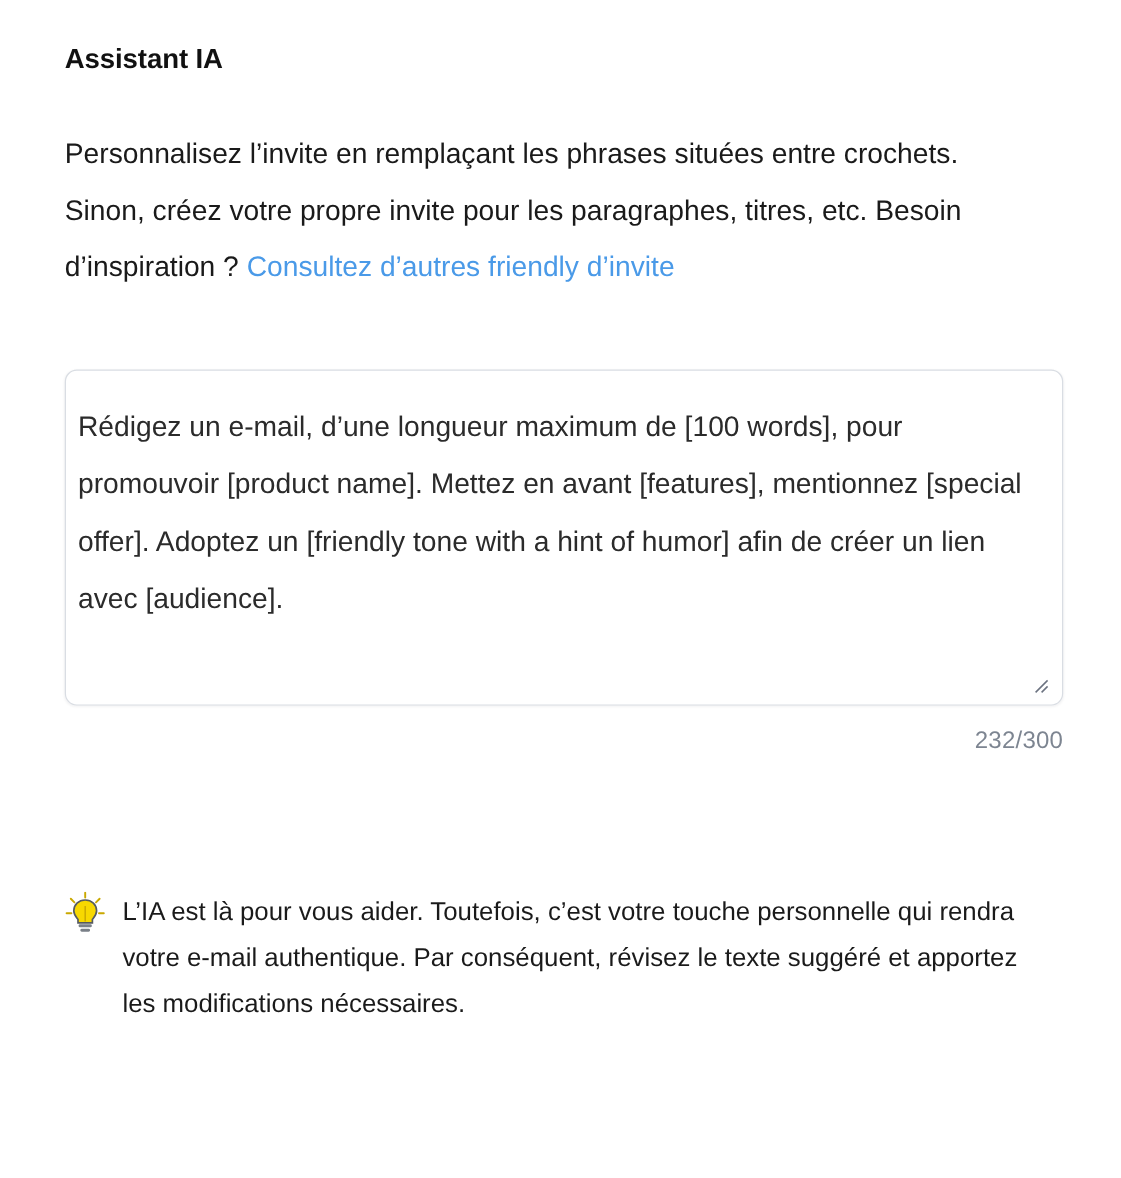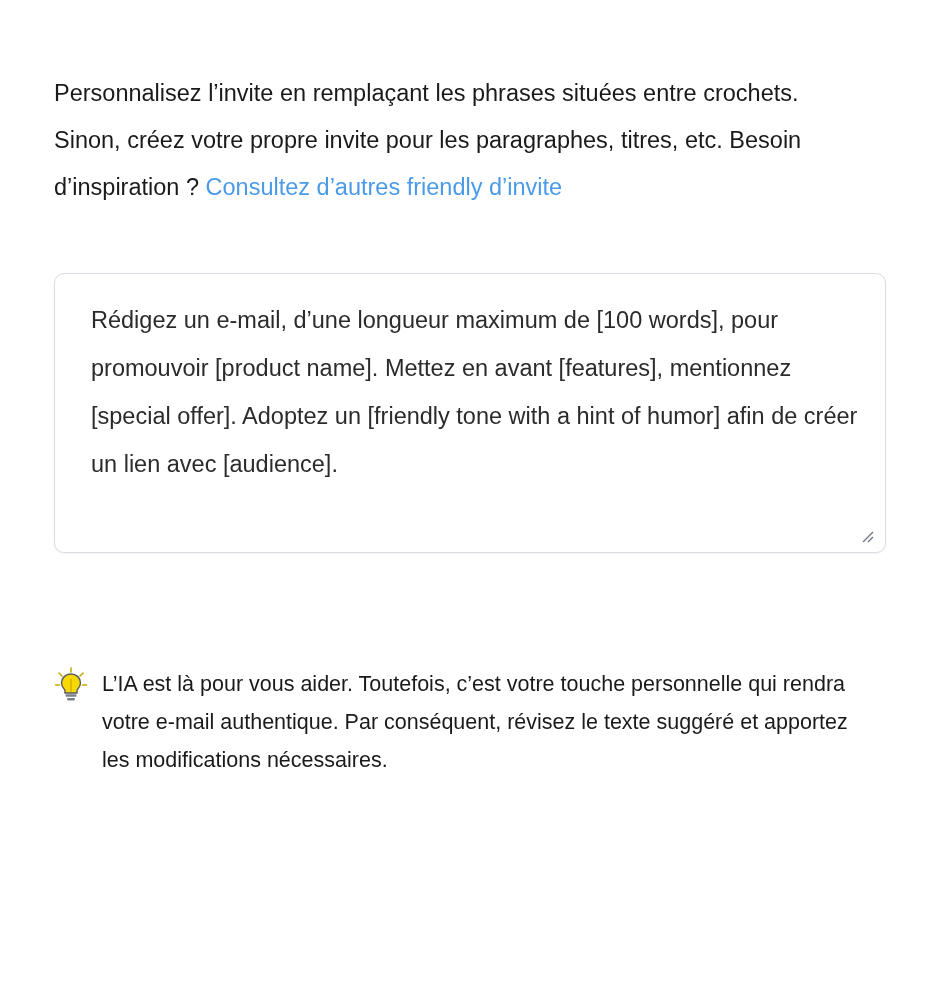--- a/index.html
+++ b/index.html
@@ -41,21 +41,21 @@
   }
   .prompt-wrap {
     margin-top: 62px;
     position: relative;
   }
   .prompt-box {
     border: 1px solid #d9dde3;
     border-radius: 10px;
     background: #ffffff;
     box-shadow: 0 1px 2px rgba(16,24,40,0.05);
-    padding: 22px 26px 26px 36px;
+    padding: 22px 26px 26px 10px;
     box-sizing: border-box;
     width: 832px;
     min-height: 280px;
     position: relative;
   }
   .prompt-text {
     font-size: 23.5px;
     line-height: 48px;
     color: #2b2b2b;
     white-space: pre-wrap;
@@ -97,35 +97,37 @@
     font-size: 21.5px;
     line-height: 38px;
     color: #1a1a1a;
   }
 </style>
 </head>
 <body>
 
 <div class="panel">
 
+  <h1 class="panel-title">Assistant IA</h1>
 
   <p class="intro">
     <span>Personnalisez l’invite en remplaçant les phrases situées entre crochets. Sinon, créez votre propre invite pour les paragraphes, titres, etc. Besoin d’inspiration ? </span><a class="intro-link" href="#">Consultez d’autres friendly d’invite</a>
   </p>
 
   <div class="prompt-wrap">
     <div class="prompt-box">
       <div class="prompt-text" contenteditable="false" style="">Rédigez un e-mail, d’une longueur maximum de [100 words], pour promouvoir [product name]. Mettez en avant [features], mentionnez [special offer]. Adoptez un [friendly tone with a hint of humor] afin de créer un lien avec [audience].</div>
       <span class="resize-handle">
         <svg width="16" height="16" viewBox="0 0 16 16" aria-hidden="true">
           <line x1="3" y1="13" x2="13" y2="3" stroke="#6b7280" stroke-width="1.3"></line>
           <line x1="8" y1="13" x2="13" y2="8" stroke="#6b7280" stroke-width="1.3"></line>
         </svg>
       </span>
     </div>
+    <div class="counter">232/300</div>
   </div>
 
   <div class="note">
     <span class="bulb-icon">
       <svg width="34" height="38" viewBox="0 0 34 38" aria-hidden="true">
         <g stroke="#c9a800" stroke-width="1.6" stroke-linecap="round">
           <line x1="17" y1="1" x2="17" y2="5"></line>
           <line x1="5" y1="6" x2="8" y2="9"></line>
           <line x1="29" y1="6" x2="26" y2="9"></line>
           <line x1="1.5" y1="18" x2="5.5" y2="18"></line>

